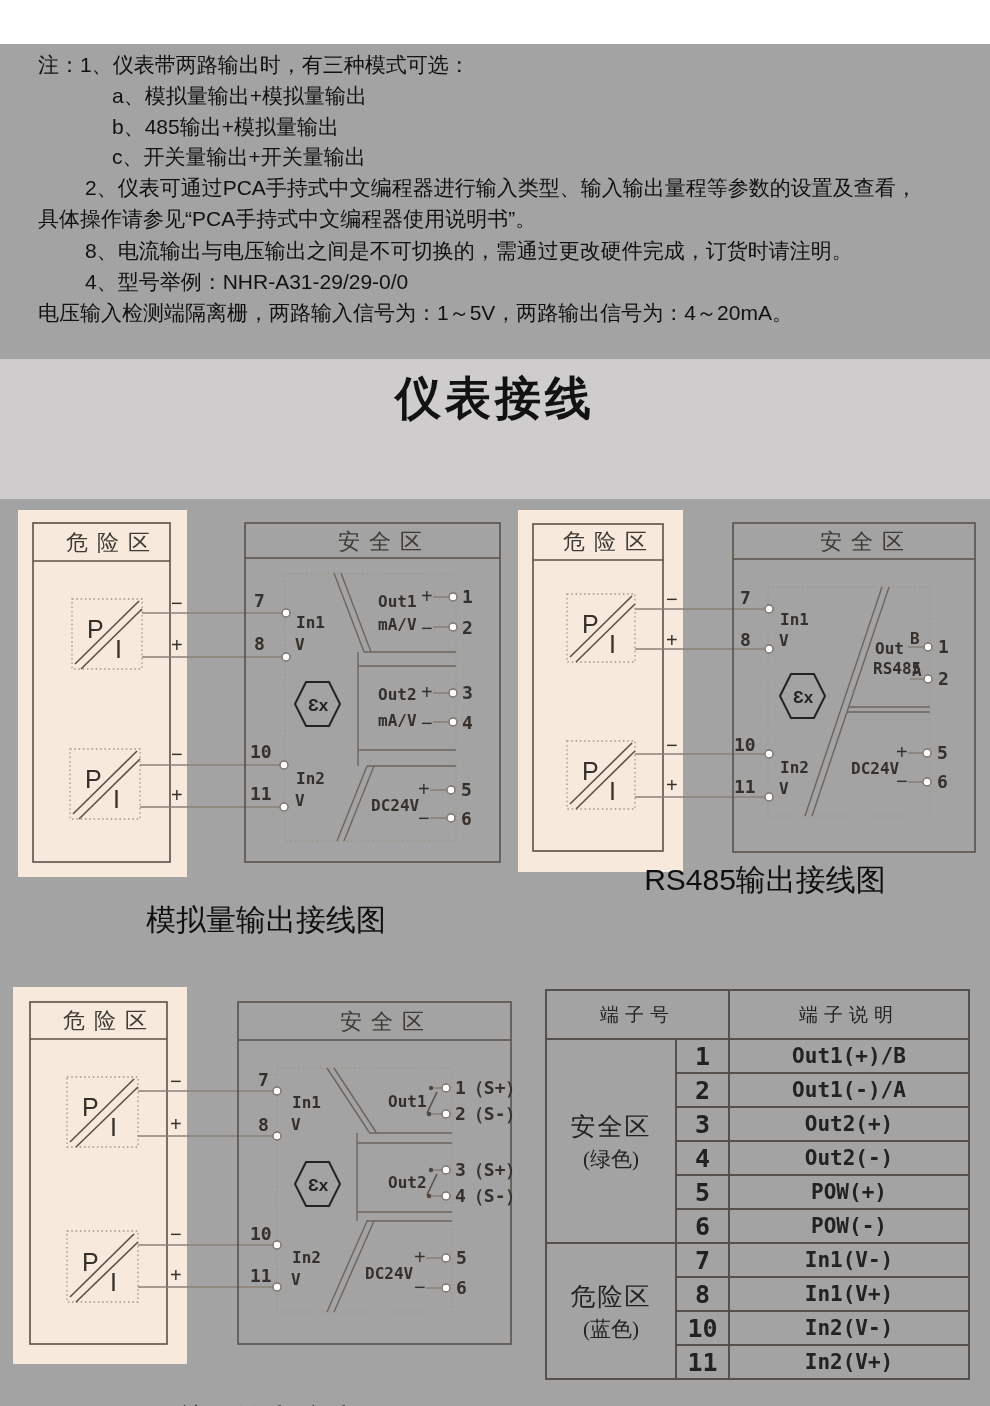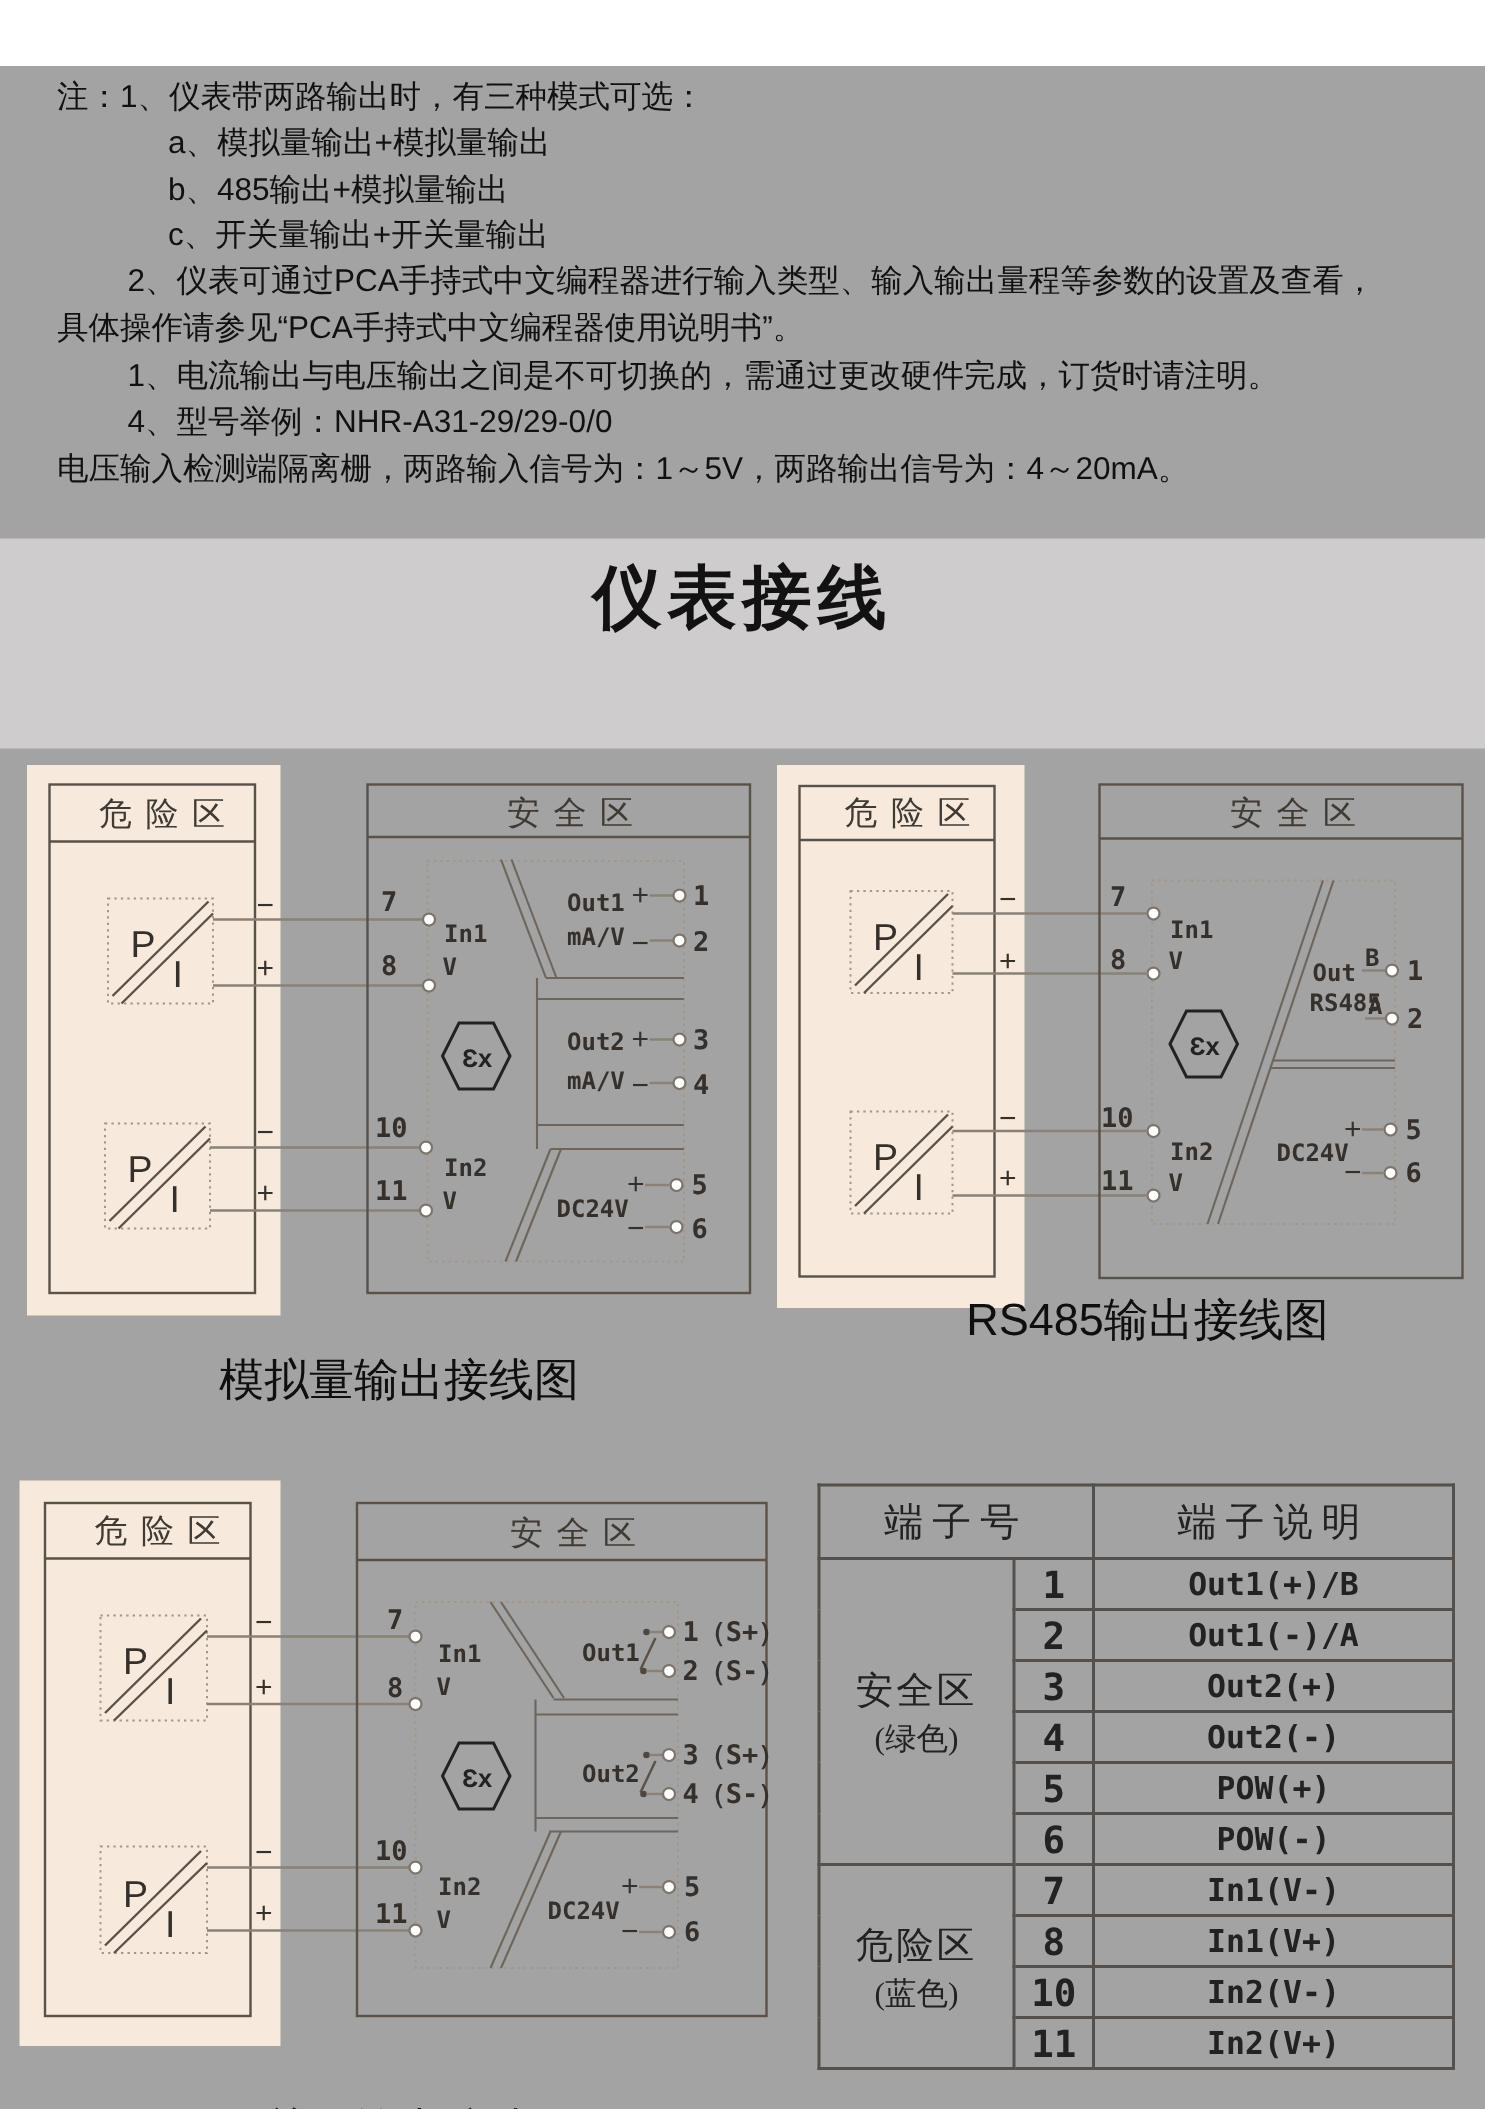--- a/index.html
+++ b/index.html
@@ -24,40 +24,40 @@
   .dot{fill:#4e463f;}
   .zone-t{font-size:22px;letter-spacing:9px;fill:#3f3a34;}
   .pi{font-size:25px;fill:#35302b;}
   .sign{font-size:20px;fill:#35302b;}
   .num{font-family:"DejaVu Sans Mono",monospace;font-weight:bold;font-size:18px;fill:#35302b;}
   .lab{font-family:"DejaVu Sans Mono",monospace;font-weight:bold;font-size:16px;fill:#35302b;}
   .ex-t{font-size:17px;font-weight:bold;fill:#222;}
   
   #term-table{position:absolute;left:545px;top:945px;border-collapse:collapse;table-layout:fixed;}
   #term-table th,#term-table td{border:2px solid #55504b;padding:0;text-align:center;vertical-align:middle;}
-  #term-table th{height:47px;font-size:26px;font-weight:normal;letter-spacing:6px;color:#222;}
+  #term-table th{height:47px;font-size:19px;font-weight:normal;letter-spacing:6px;color:#222;}
   #term-table td{height:32px;}
   #term-table td.num{font-size:25px;color:#222;}
   #term-table td.desc{font-family:"DejaVu Sans Mono",monospace;font-weight:bold;font-size:21px;color:#222;}
   #term-table td.grp{font-size:25px;letter-spacing:2px;color:#222;}
   #term-table td.grp .sub{font-size:21px;letter-spacing:0;margin-top:2px;font-family:Liberation Serif, serif;}
 </style>
 </head>
 <body>
 
 <div id="page">
 
   <div>
     <div class="note ind0" style="top:9px">注：1、仪表带两路输出时，有三种模式可选：</div>
     <div class="note ind1" style="top:40px">a、模拟量输出+模拟量输出</div>
     <div class="note ind1" style="top:71px">b、485输出+模拟量输出</div>
     <div class="note ind1" style="top:101px">c、开关量输出+开关量输出</div>
     <div class="note ind2" style="top:132px">2、仪表可通过PCA手持式中文编程器进行输入类型、输入输出量程等参数的设置及查看，</div>
     <div class="note ind0" style="top:163px">具体操作请参见“PCA手持式中文编程器使用说明书”。</div>
-    <div class="note ind2" style="top:195px">1、电流输出与电压输出之间是不可切换的，需通过更改硬件完成，订货时请注明。</div>
+    <div class="note ind2" style="top:195px">8、电流输出与电压输出之间是不可切换的，需通过更改硬件完成，订货时请注明。</div>
     <div class="note ind2" style="top:226px">4、型号举例：NHR-A31-29/29-0/0</div>
     <div class="note ind0" style="top:257px">电压输入检测端隔离栅，两路输入信号为：1～5V，两路输出信号为：4～20mA。</div>
   </div>
 
   <div id="banner">
     <div class="t">仪表接线</div>
   </div>
 
   <svg style="left:0;top:455px" width="520" height="390" viewBox="0 455 520 390">
     <rect x="18" y="466" width="169" height="367" fill="#f7e9db"></rect>

